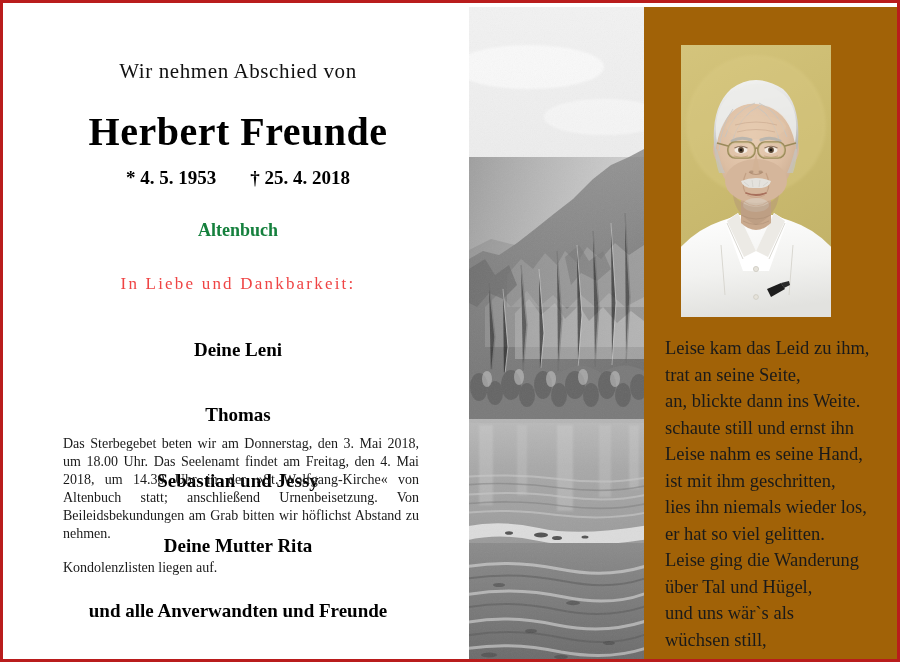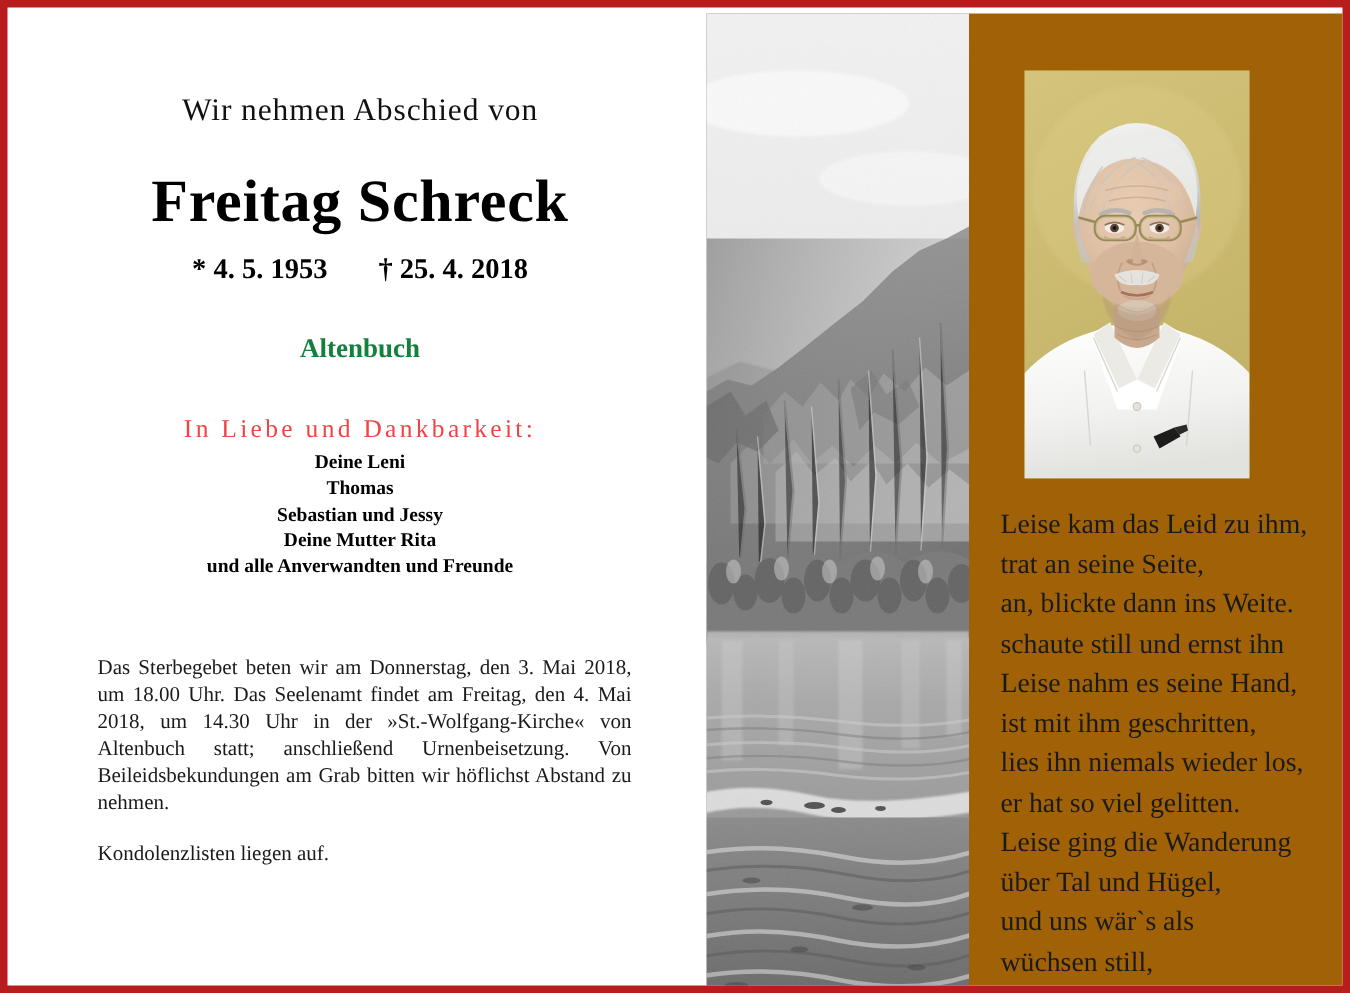--- a/index.html
+++ b/index.html
@@ -10,21 +10,21 @@
   body {
     font-family: "Liberation Serif", "DejaVu Serif", serif;
   }
 
   #notice {
     position: relative;
     width: 900px;
     height: 662px;
     box-sizing: border-box;
     background: #ffffff;
-    border: 5px solid #b91c1c;
+    border: 3px solid #b91c1c;
     overflow: hidden;
   }
 
   
   .left-col {
     position: absolute;
     left: 4px;
     top: 4px;
     width: 462px;
     height: 654px;
@@ -91,24 +91,25 @@
   }
 
   .mourners {
     position: absolute;
     top: 290px;
     left: 0;
     width: 100%;
     text-align: center;
   }
   .mourners .mourner {
-    font-size: 13px;
+    font-size: 19px;
     font-weight: bold;
     color: #000;
     line-height: 1.33;
+    margin-top: 40px;
   }
 
   .service-text {
     position: absolute;
     top: 428px;
     left: 56px;
     width: 356px;
     font-size: 14px;
     line-height: 1.29;
     color: #1a1a1a;
@@ -166,21 +167,21 @@
 </style>
 </head>
 <body>
 
 <div id="notice">
 
   <div class="left-col">
 
     <div class="salutation">Wir nehmen Abschied von</div>
 
-    <div class="deceased-name">Freitag Schreck</div>
+    <div class="deceased-name">Herbert Freunde</div>
 
     <div class="dates-row">
       <span class="date-birth">* 4. 5. 1953</span><span class="date-death">† 25. 4. 2018</span>
     </div>
 
     <div class="place">Altenbuch</div>
 
     <div class="dedication">In Liebe und Dankbarkeit:</div>
 
     <div class="mourners">

